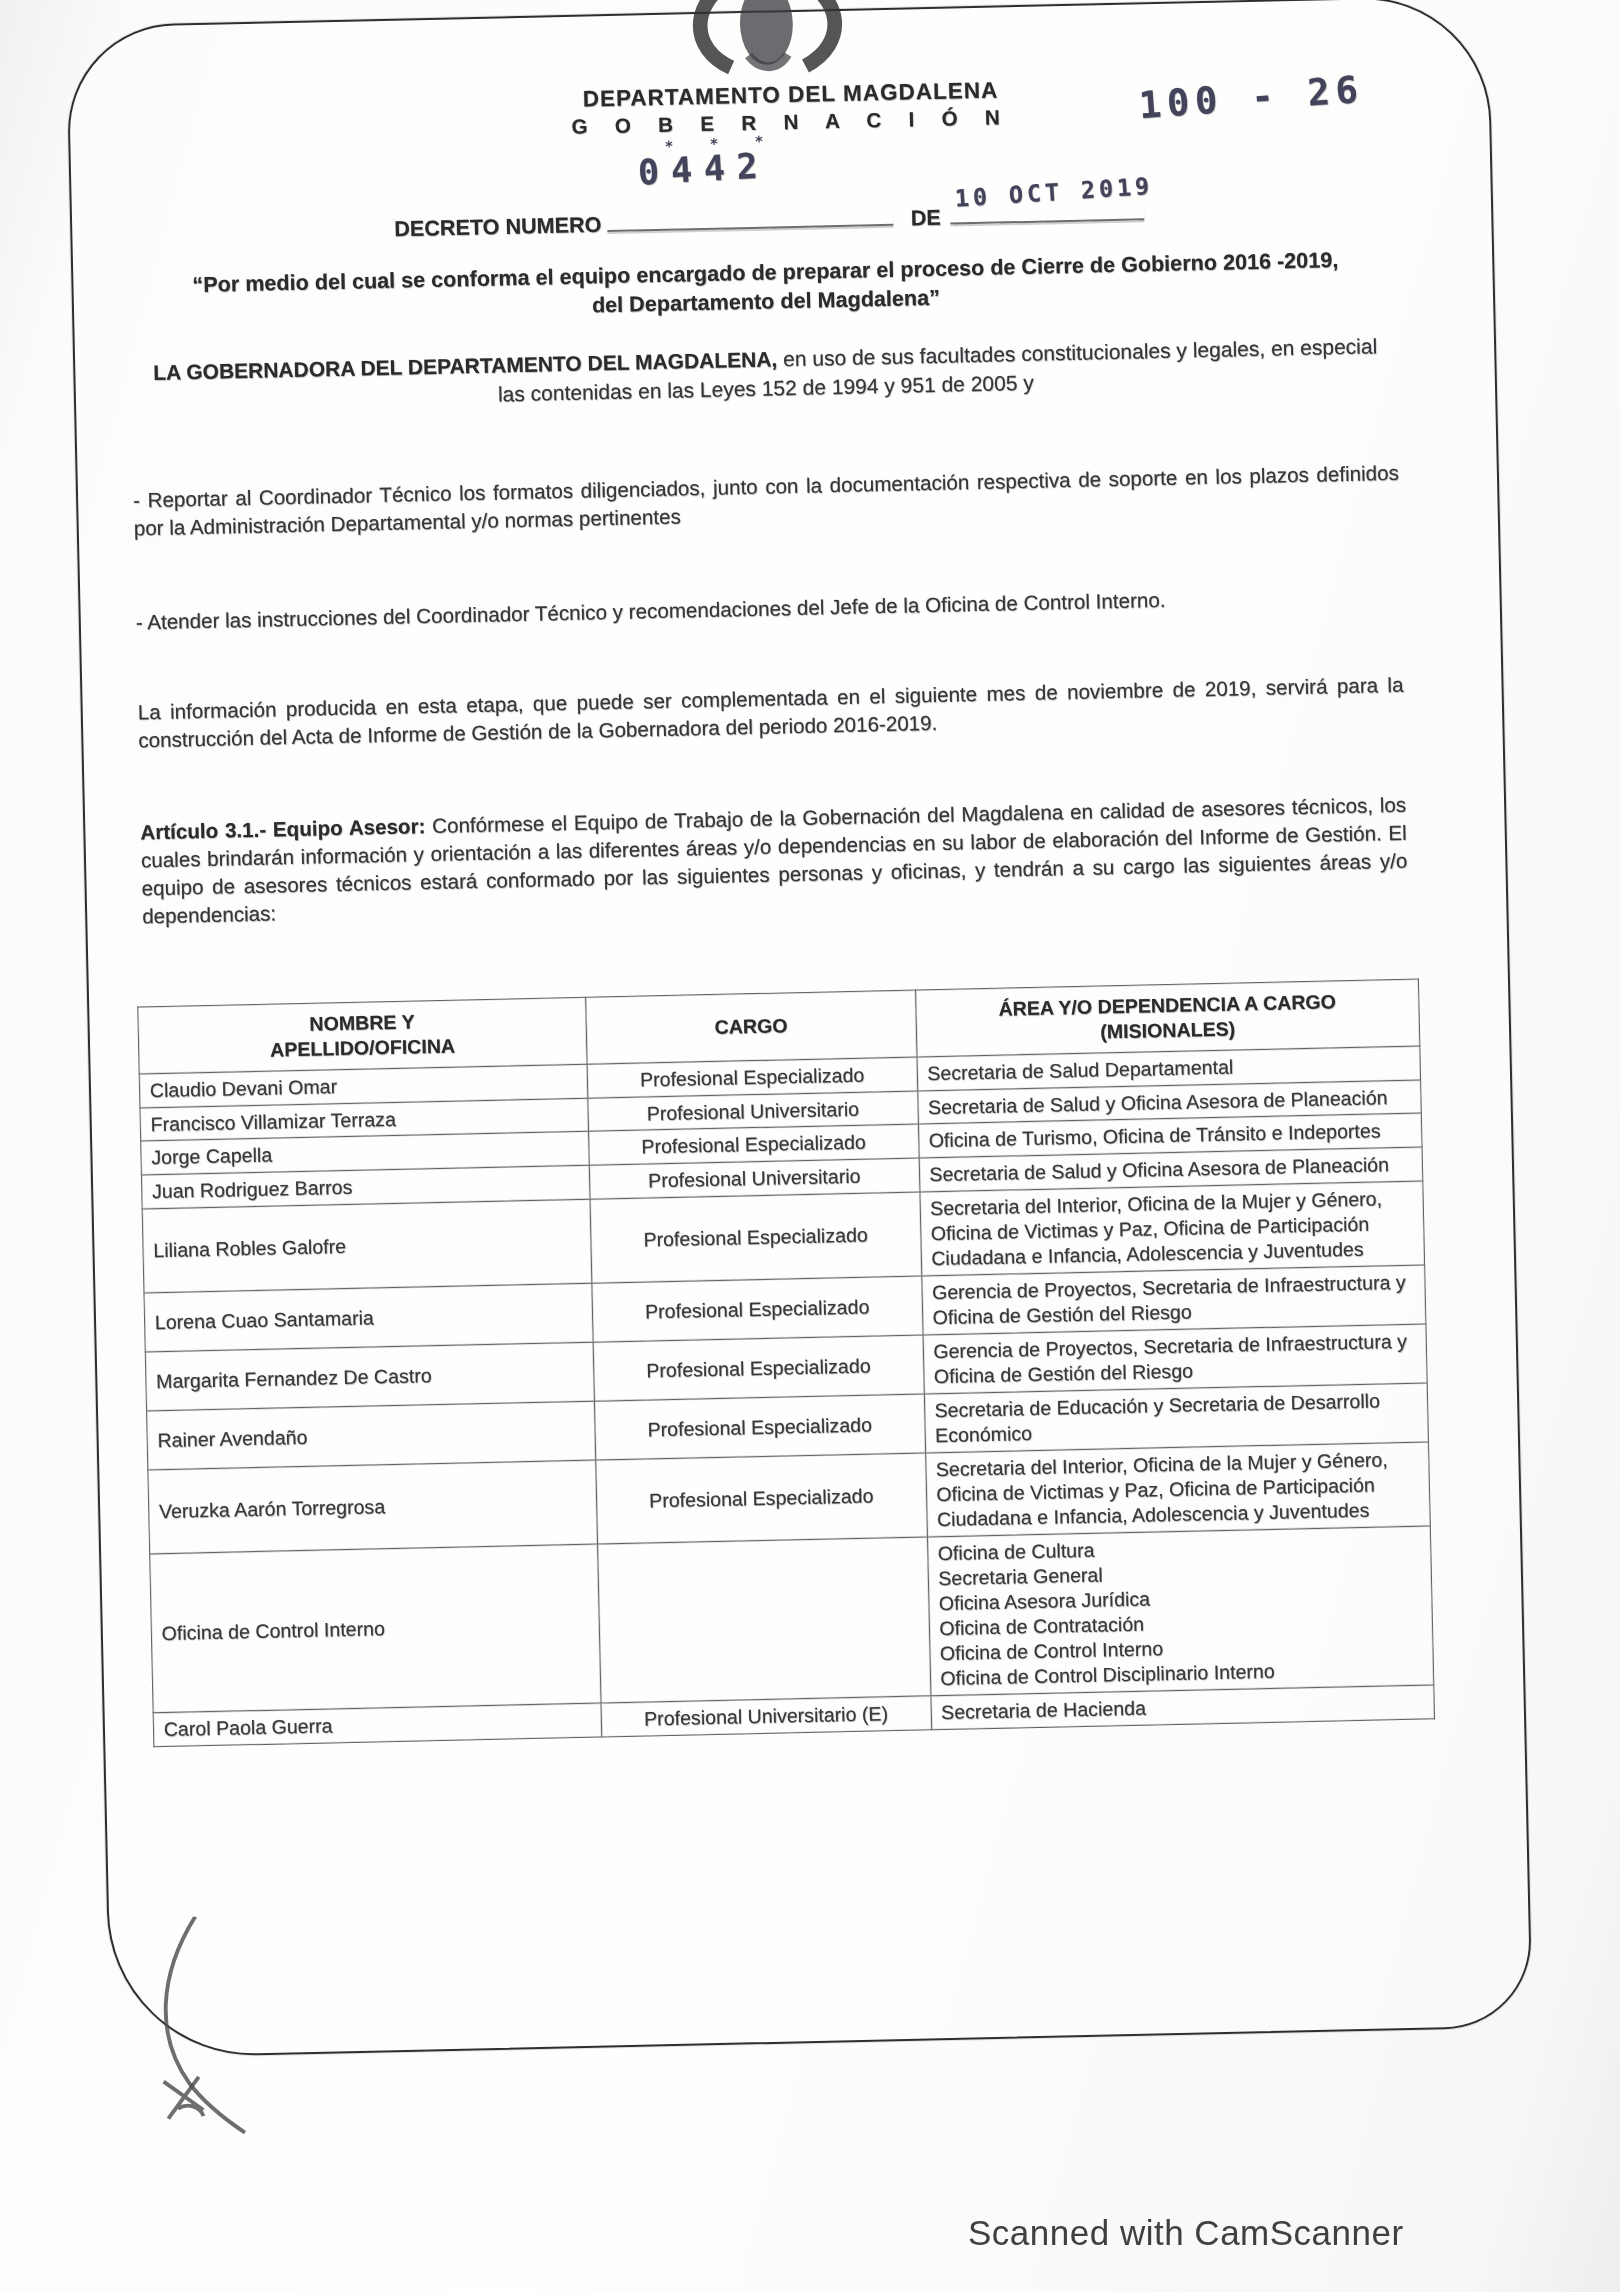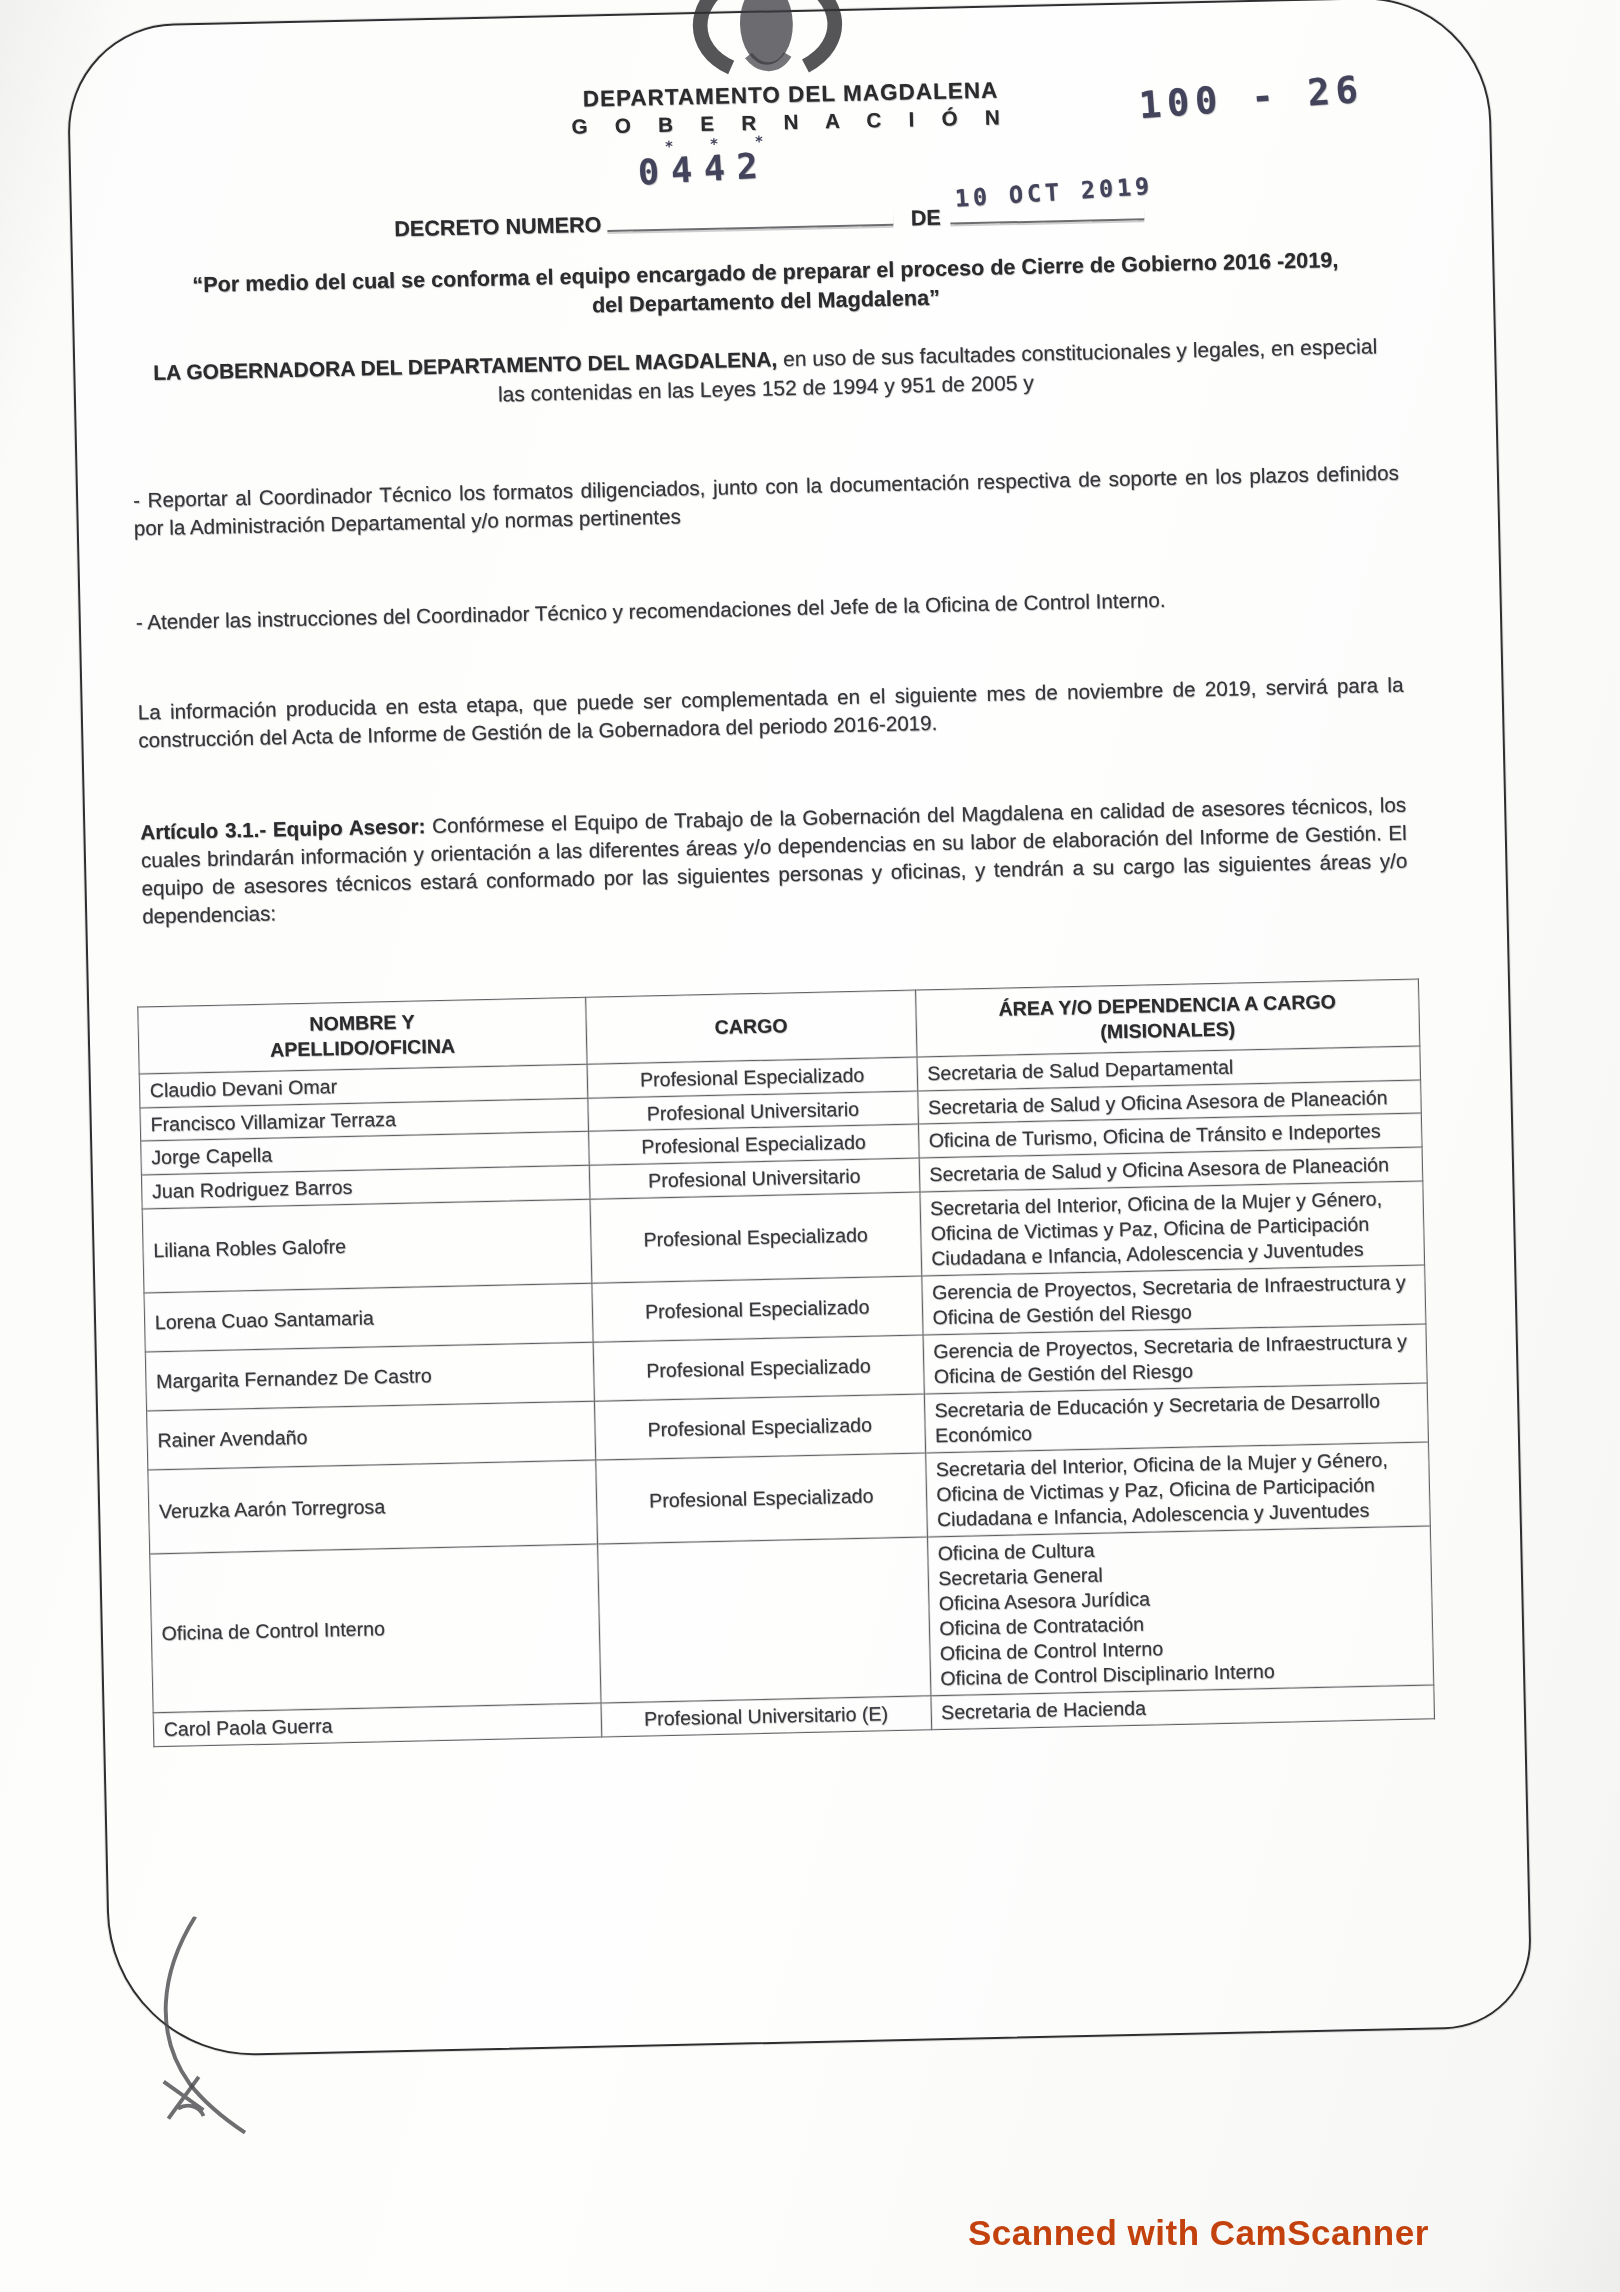--- a/index.html
+++ b/index.html
@@ -49,21 +49,21 @@
     padding:3.9px 9.8px;vertical-align:middle;line-height:1.28;
   }
   table.team th{font-weight:bold;text-align:center;color:#2b2b2e;white-space:pre-line;padding:7.8px 9.8px;}
   td.c-name{width:431px;text-align:left;}
   td.c-cargo{width:312px;text-align:center;}
   td.c-area{width:488px;text-align:left;white-space:pre-line;}
   .crest{left:674px;top:-13.7px;}
   .pen-mark{left:84px;top:1903px;}
   .footer{
     position:absolute;left:968px;top:2213px;width:608px;
-    font-size:35px;font-weight:bold;color:#c2410c;letter-spacing:0.5px;white-space:nowrap;
+    font-size:35px;font-weight:normal;color:#404040;letter-spacing:0.5px;white-space:nowrap;
   }
 </style>
 </head>
 <body>
 
 <div class="rotated">
 
   <div class="page-border"></div>
 
   <svg class="abs crest" width="231" height="90" viewBox="0 0 236 92">

